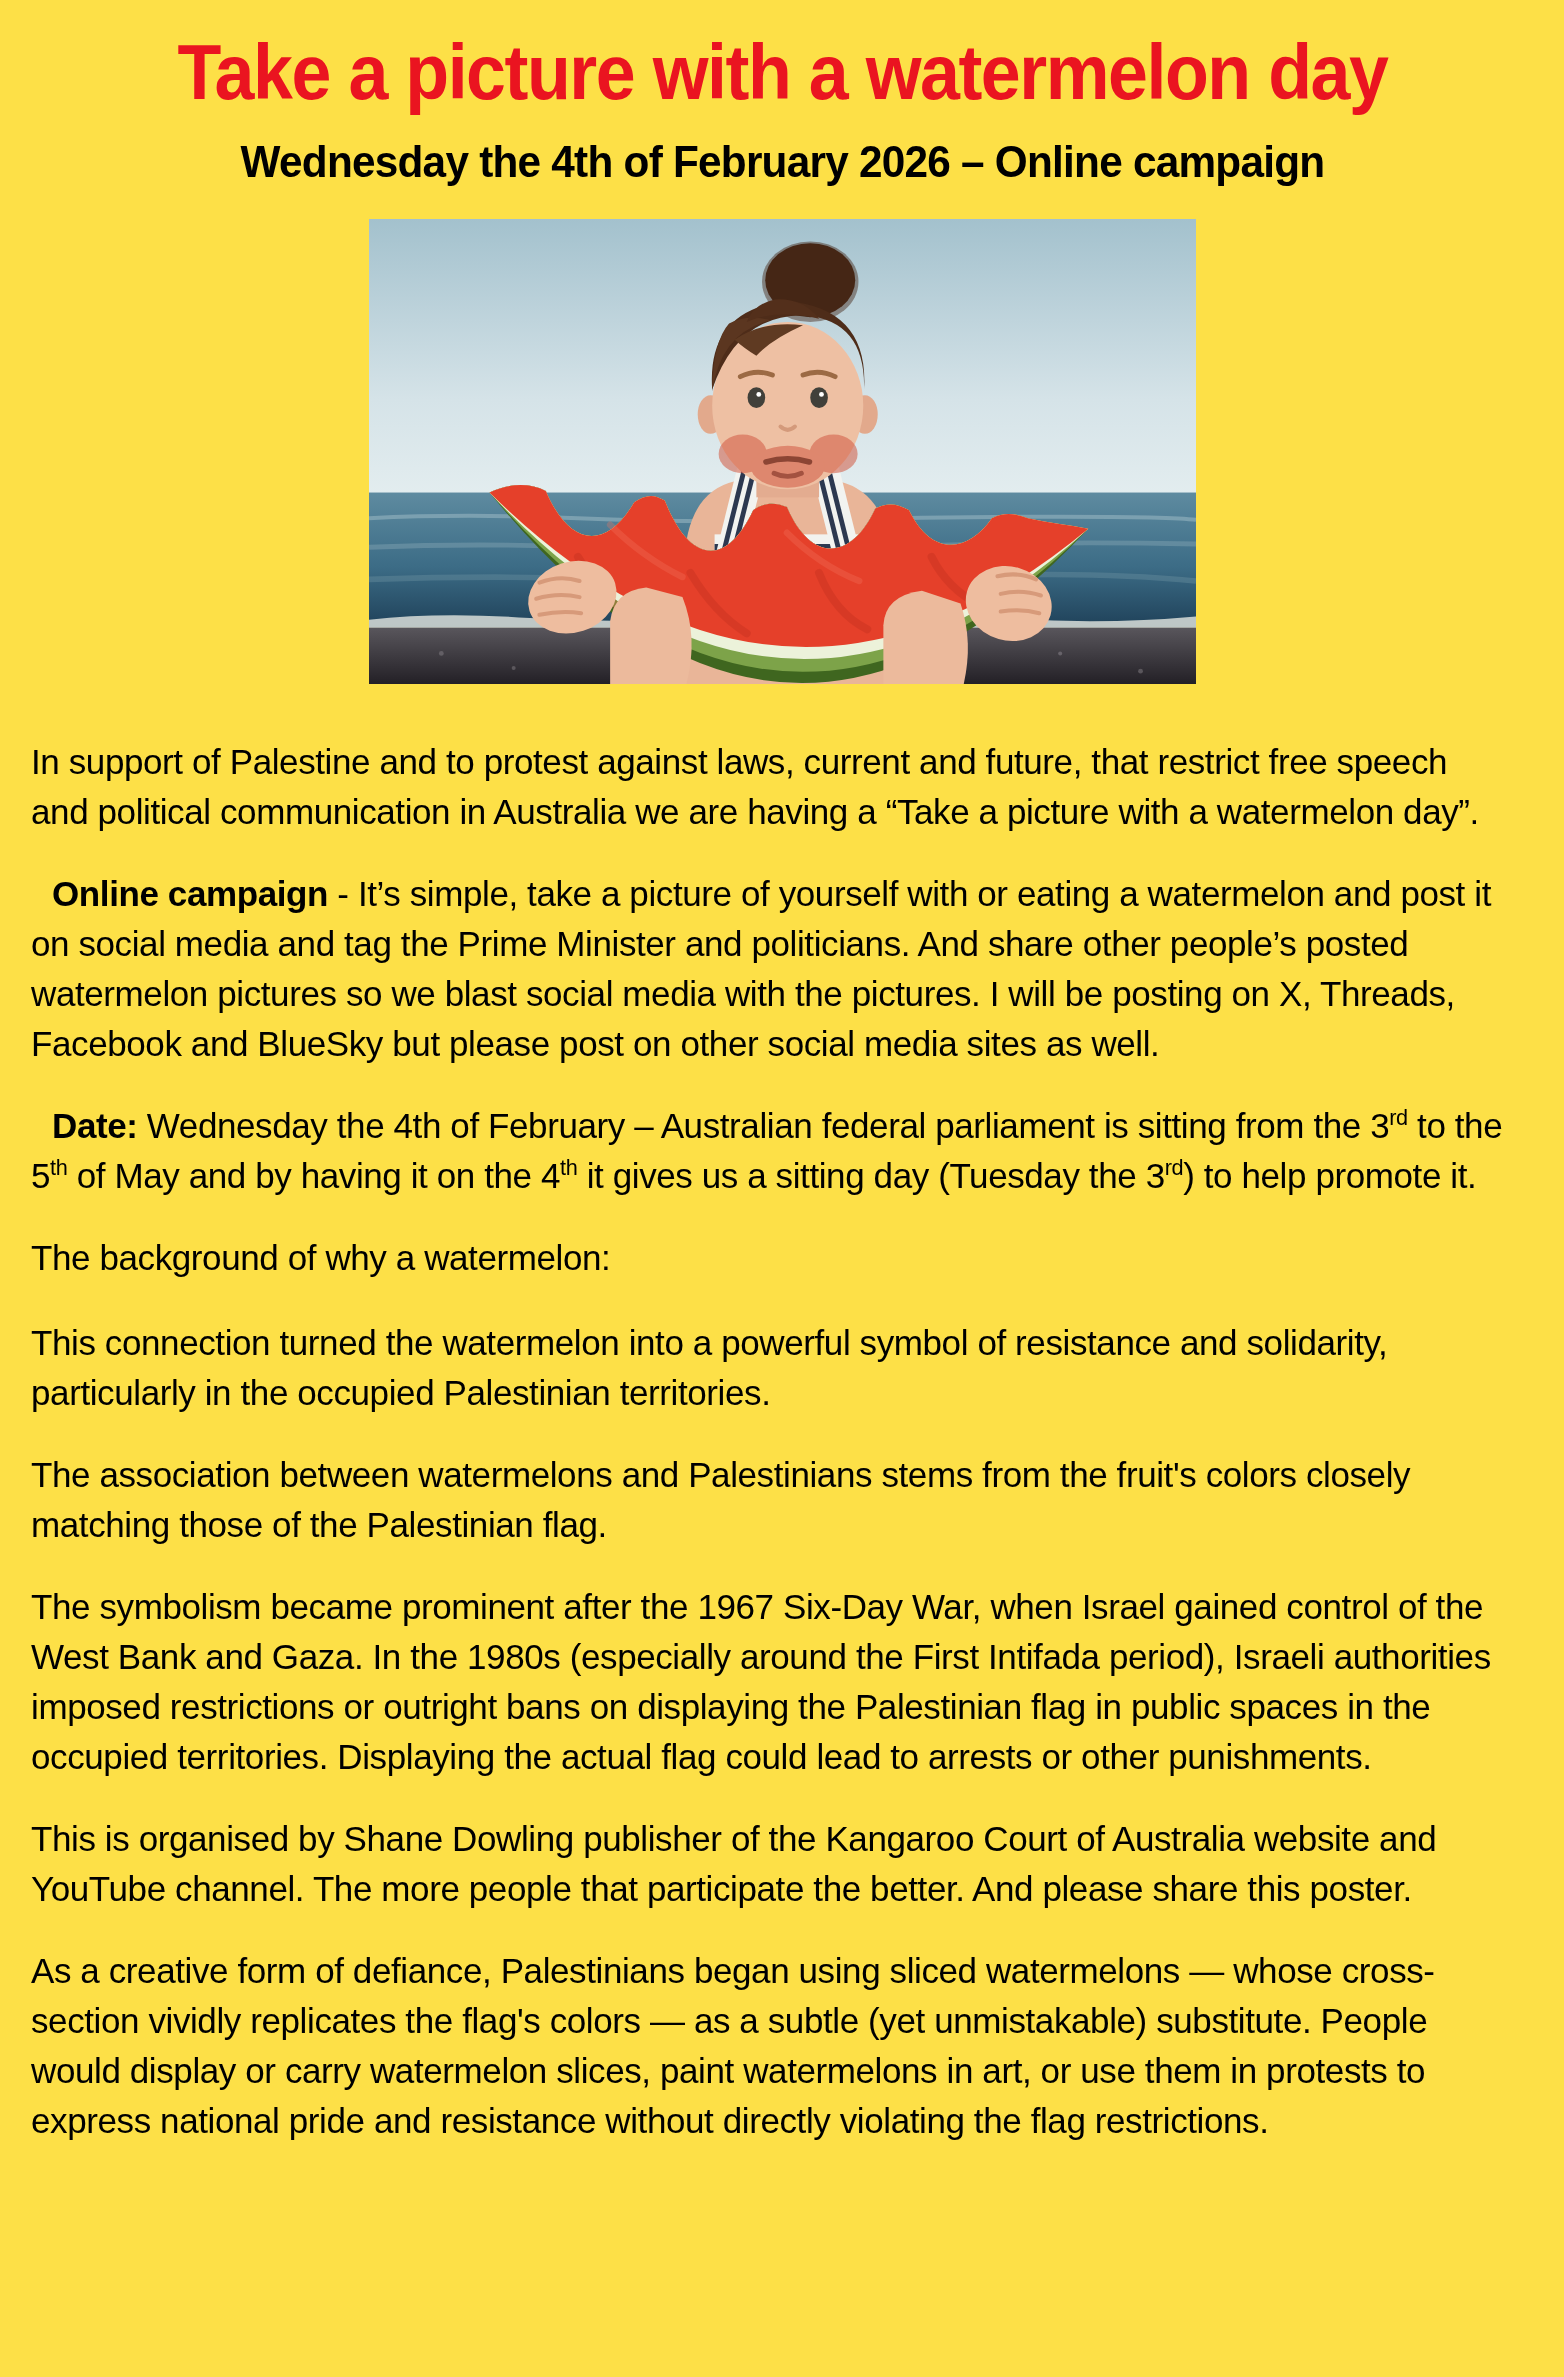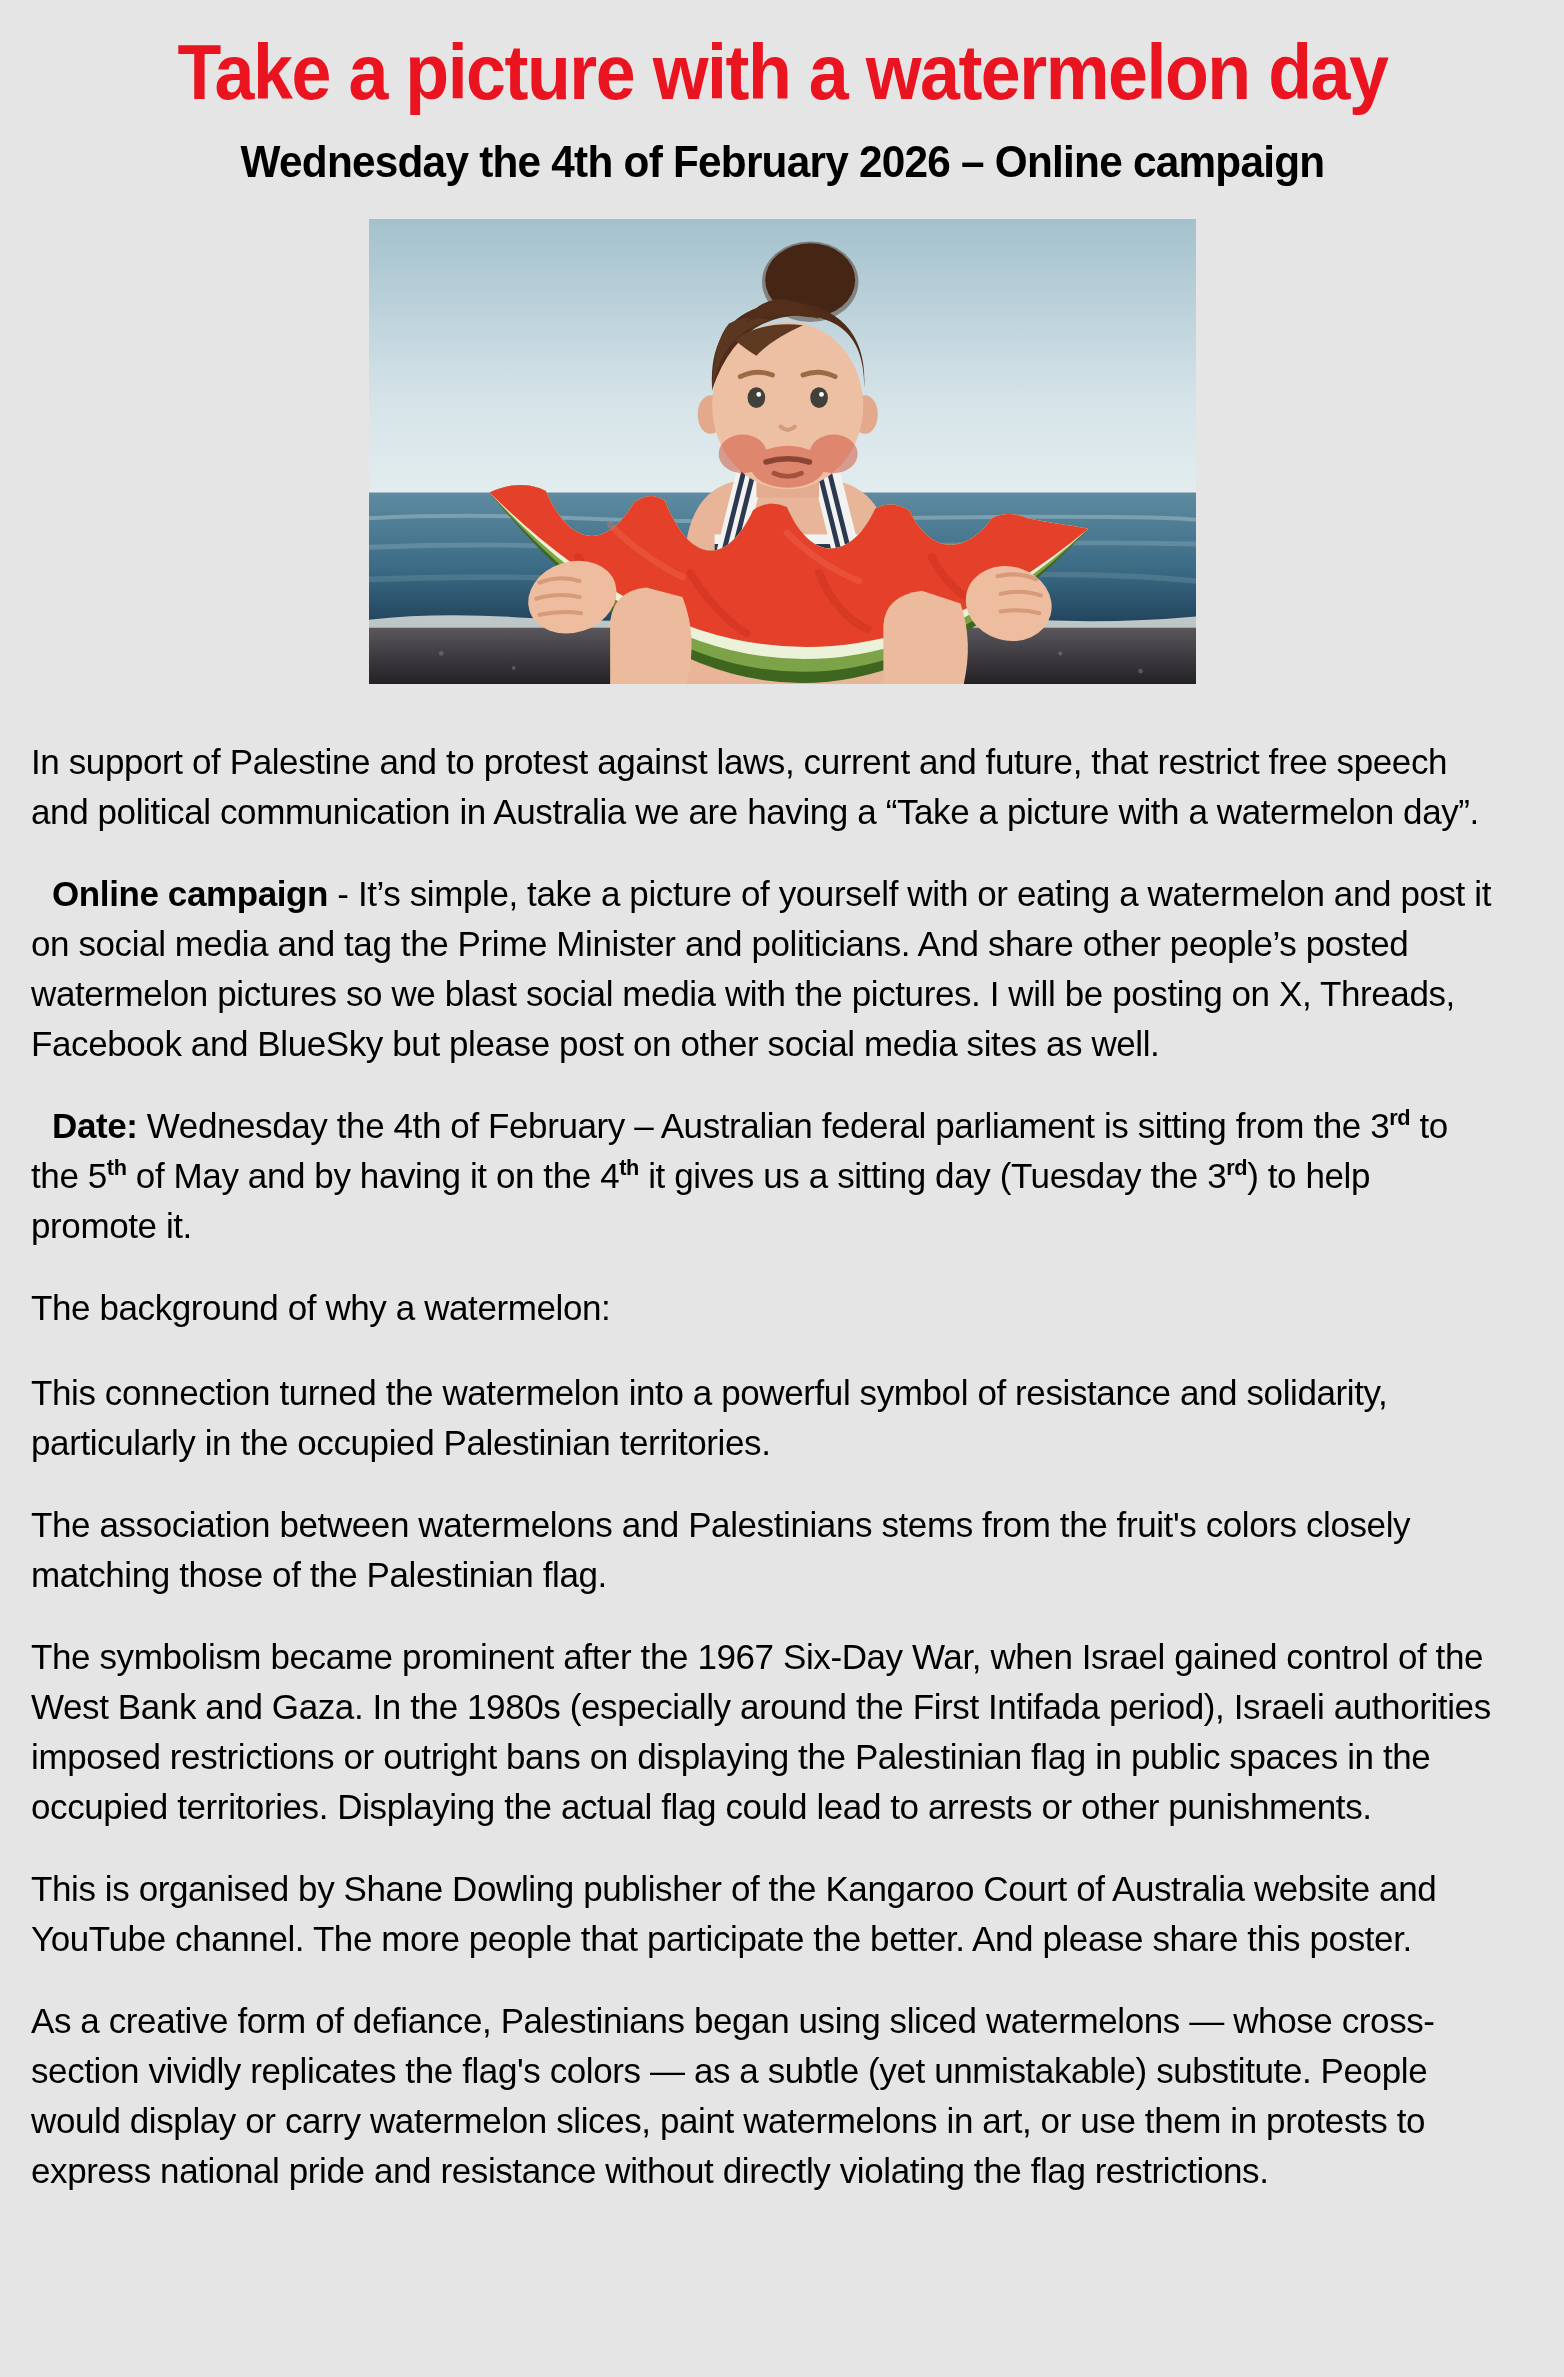--- a/index.html
+++ b/index.html
@@ -1,21 +1,21 @@
 <!DOCTYPE html>
 <html style="font-size:13px"><head>
 <meta charset="utf-8">
 <style>
   * { box-sizing: border-box; }
   html, body { margin: 0; padding: 0; background: #ffffff; }
   .page {
     width: 1565px;
     height: 2377px;
     margin: 0 auto;
-    background: #e5e5e5;
+    background: #fde047;
     font-family: "Liberation Sans", sans-serif;
     color: #000000;
     position: relative;
     overflow: hidden;
   }
   .page-title {
     margin: 0;
     padding-top: 27px;
     text-align: center;
     font-size: 78px;
@@ -52,21 +52,20 @@
   }
   .body-text p.section-heading {
     font-weight: normal;
     margin-bottom: 35px;
   }
   .lead-bold { font-weight: bold; margin-left: 21px; }
   sup {
     font-size: 0.62em;
     vertical-align: super;
     line-height: 0;
-    font-weight: bold;
   }
 </style>
 </head>
 <body>
 
 <div class="page">
 
   <h1 class="page-title" style="color: rgb(234, 20, 32);">Take a picture with a watermelon day</h1>
 
   <h2 class="page-subtitle">Wednesday the 4th of February 2026 – Online campaign</h2>

